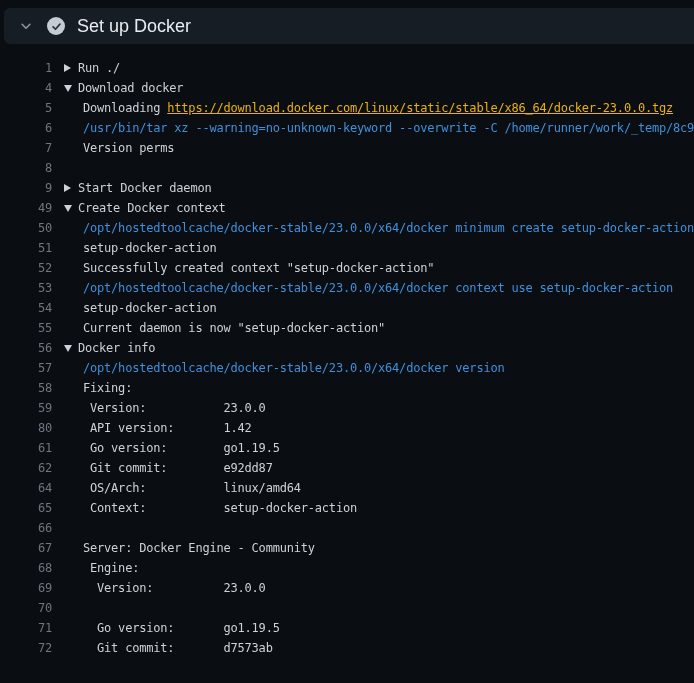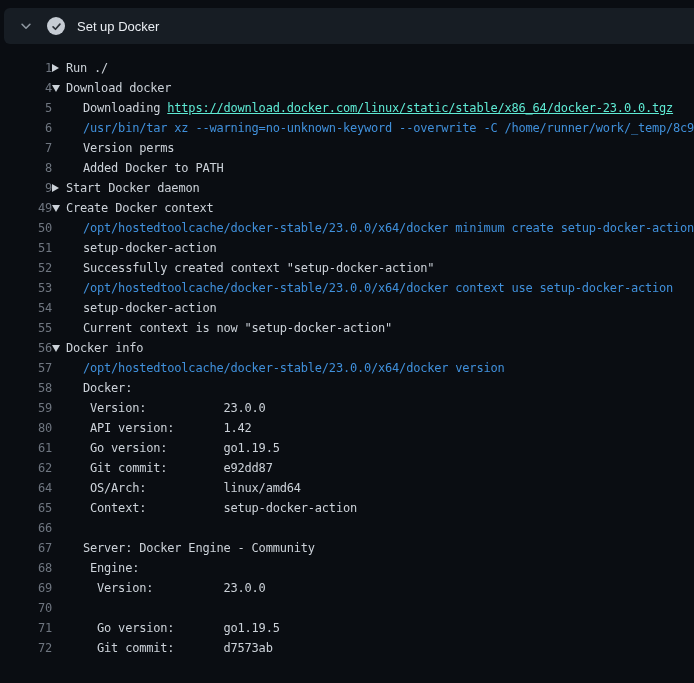--- a/index.html
+++ b/index.html
@@ -19,41 +19,41 @@
   }
   .chev{display:flex;align-items:center;justify-content:center;width:16px;height:16px;}
   .check-circle{
     width:18px;height:18px;border-radius:50%;
     background:#c6ccd4;
     display:flex;align-items:center;justify-content:center;
     margin-left:13px;flex:0 0 18px;
   }
   .step-title{
     margin-left:12px;color:#e9edf2;
-    font-size:13px;font-weight:400;
+    font-size:18px;font-weight:400;
   }
   .log{
     position:absolute;top:44px;left:0;width:694px;
     padding-top:14px;
     font-family:"DejaVu Sans Mono", monospace;
     font-size:12px;letter-spacing:-0.2px;
   }
   .row{display:flex;align-items:center;height:20px;line-height:20px;white-space:pre;}
   .gutter{
     flex:0 0 52px;width:52px;text-align:right;
     color:#6f7680;text-decoration:none;
     font-family:"DejaVu Sans Mono", monospace;
   }
-  .gcontent{display:flex;align-items:center;color:#ccd2d9;}
+  .gcontent{margin-left:12px;display:flex;align-items:center;color:#ccd2d9;}
   .ccontent{margin-left:31px;color:#ccd2d9;}
   .arrow-box{display:inline-flex;width:14px;flex:0 0 14px;align-items:center;}
   .tri-r{width:0;height:0;border-left:7px solid #ccd2d9;border-top:4.5px solid transparent;border-bottom:4.5px solid transparent;}
   .tri-d{width:0;height:0;border-top:7px solid #ccd2d9;border-left:4.5px solid transparent;border-right:4.5px solid transparent;}
   .cmd{color:#4090db;}
-  .loglink{color:#5eead4;text-decoration:underline;cursor:pointer;}
+  .loglink{color:#eab308;text-decoration:underline;cursor:pointer;}
 </style>
 </head>
 <body>
 
 <div class="step-header">
   <span class="chev">
     <svg width="14" height="14" viewBox="0 0 16 16">
       <path d="M3.5 6 L8 10.5 L12.5 6" fill="none" stroke="#8f98a1" stroke-width="1.8" stroke-linecap="round" stroke-linejoin="round"></path>
     </svg>
   </span>
@@ -64,32 +64,32 @@
   </span>
   <span class="step-title">Set up Docker</span>
 </div>
 
 <div class="log">
     <div class="row"><span class="gutter">1</span><span class="gcontent"><span class="arrow-box"><span class="tri-r"></span></span><span>Run ./</span></span></div>
     <div class="row"><span class="gutter">4</span><span class="gcontent"><span class="arrow-box"><span class="tri-d"></span></span><span>Download docker</span></span></div>
     <div class="row"><span class="gutter">5</span><span class="ccontent"><span>Downloading </span><span class="loglink">https://download.docker.com/linux/static/stable/x86_64/docker-23.0.0.tgz</span></span></div>
     <div class="row"><span class="gutter">6</span><span class="ccontent cmd">/usr/bin/tar xz --warning=no-unknown-keyword --overwrite -C /home/runner/work/_temp/8c91</span></div>
     <div class="row"><span class="gutter">7</span><span class="ccontent">Version perms</span></div>
-    <div class="row"><span class="gutter">8</span><span class="ccontent">Added Docker to PATH</span></div>
+    <div class="row"><span class="gutter">8</span></div>
     <div class="row"><span class="gutter">9</span><span class="gcontent"><span class="arrow-box"><span class="tri-r"></span></span><span>Start Docker daemon</span></span></div>
     <div class="row"><span class="gutter">49</span><span class="gcontent"><span class="arrow-box"><span class="tri-d"></span></span><span>Create Docker context</span></span></div>
     <div class="row"><span class="gutter">50</span><span class="ccontent cmd">/opt/hostedtoolcache/docker-stable/23.0.0/x64/docker minimum create setup-docker-action</span></div>
     <div class="row"><span class="gutter">51</span><span class="ccontent">setup-docker-action</span></div>
     <div class="row"><span class="gutter">52</span><span class="ccontent">Successfully created context "setup-docker-action"</span></div>
     <div class="row"><span class="gutter">53</span><span class="ccontent cmd">/opt/hostedtoolcache/docker-stable/23.0.0/x64/docker context use setup-docker-action</span></div>
     <div class="row"><span class="gutter">54</span><span class="ccontent">setup-docker-action</span></div>
-    <div class="row"><span class="gutter">55</span><span class="ccontent">Current context is now "setup-docker-action"</span></div>
+    <div class="row"><span class="gutter">55</span><span class="ccontent">Current daemon is now "setup-docker-action"</span></div>
     <div class="row"><span class="gutter">56</span><span class="gcontent"><span class="arrow-box"><span class="tri-d"></span></span><span>Docker info</span></span></div>
     <div class="row"><span class="gutter">57</span><span class="ccontent cmd">/opt/hostedtoolcache/docker-stable/23.0.0/x64/docker version</span></div>
-    <div class="row"><span class="gutter">58</span><span class="ccontent">Docker:</span></div>
+    <div class="row"><span class="gutter">58</span><span class="ccontent">Fixing:</span></div>
     <div class="row"><span class="gutter">59</span><span class="ccontent"> Version:           23.0.0</span></div>
     <div class="row"><span class="gutter">80</span><span class="ccontent"> API version:       1.42</span></div>
     <div class="row"><span class="gutter">61</span><span class="ccontent"> Go version:        go1.19.5</span></div>
     <div class="row"><span class="gutter">62</span><span class="ccontent"> Git commit:        e92dd87</span></div>
     <div class="row"><span class="gutter">64</span><span class="ccontent"> OS/Arch:           linux/amd64</span></div>
     <div class="row"><span class="gutter">65</span><span class="ccontent"> Context:           setup-docker-action</span></div>
     <div class="row"><span class="gutter">66</span><span class="ccontent"></span></div>
     <div class="row"><span class="gutter">67</span><span class="ccontent">Server: Docker Engine - Community</span></div>
     <div class="row"><span class="gutter">68</span><span class="ccontent"> Engine:</span></div>
     <div class="row"><span class="gutter">69</span><span class="ccontent">  Version:          23.0.0</span></div>

